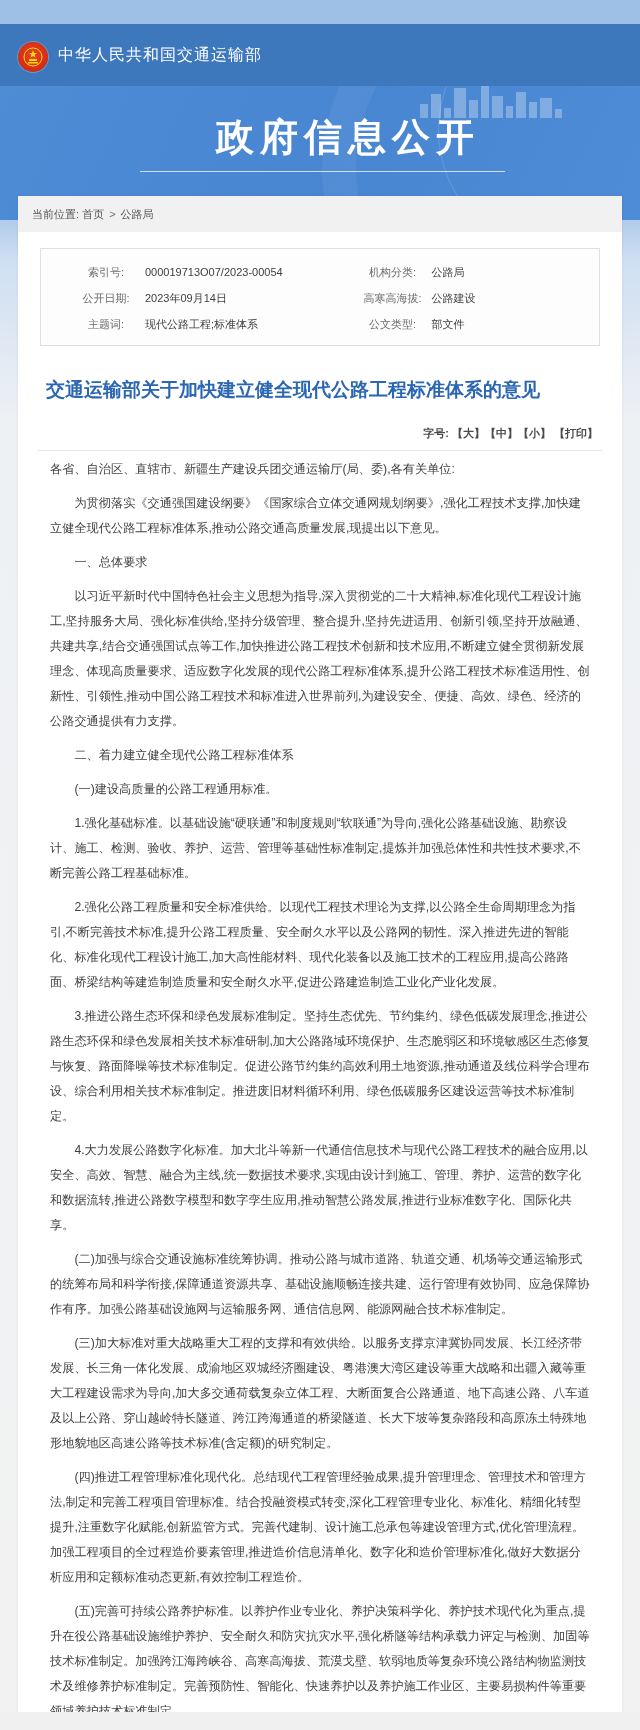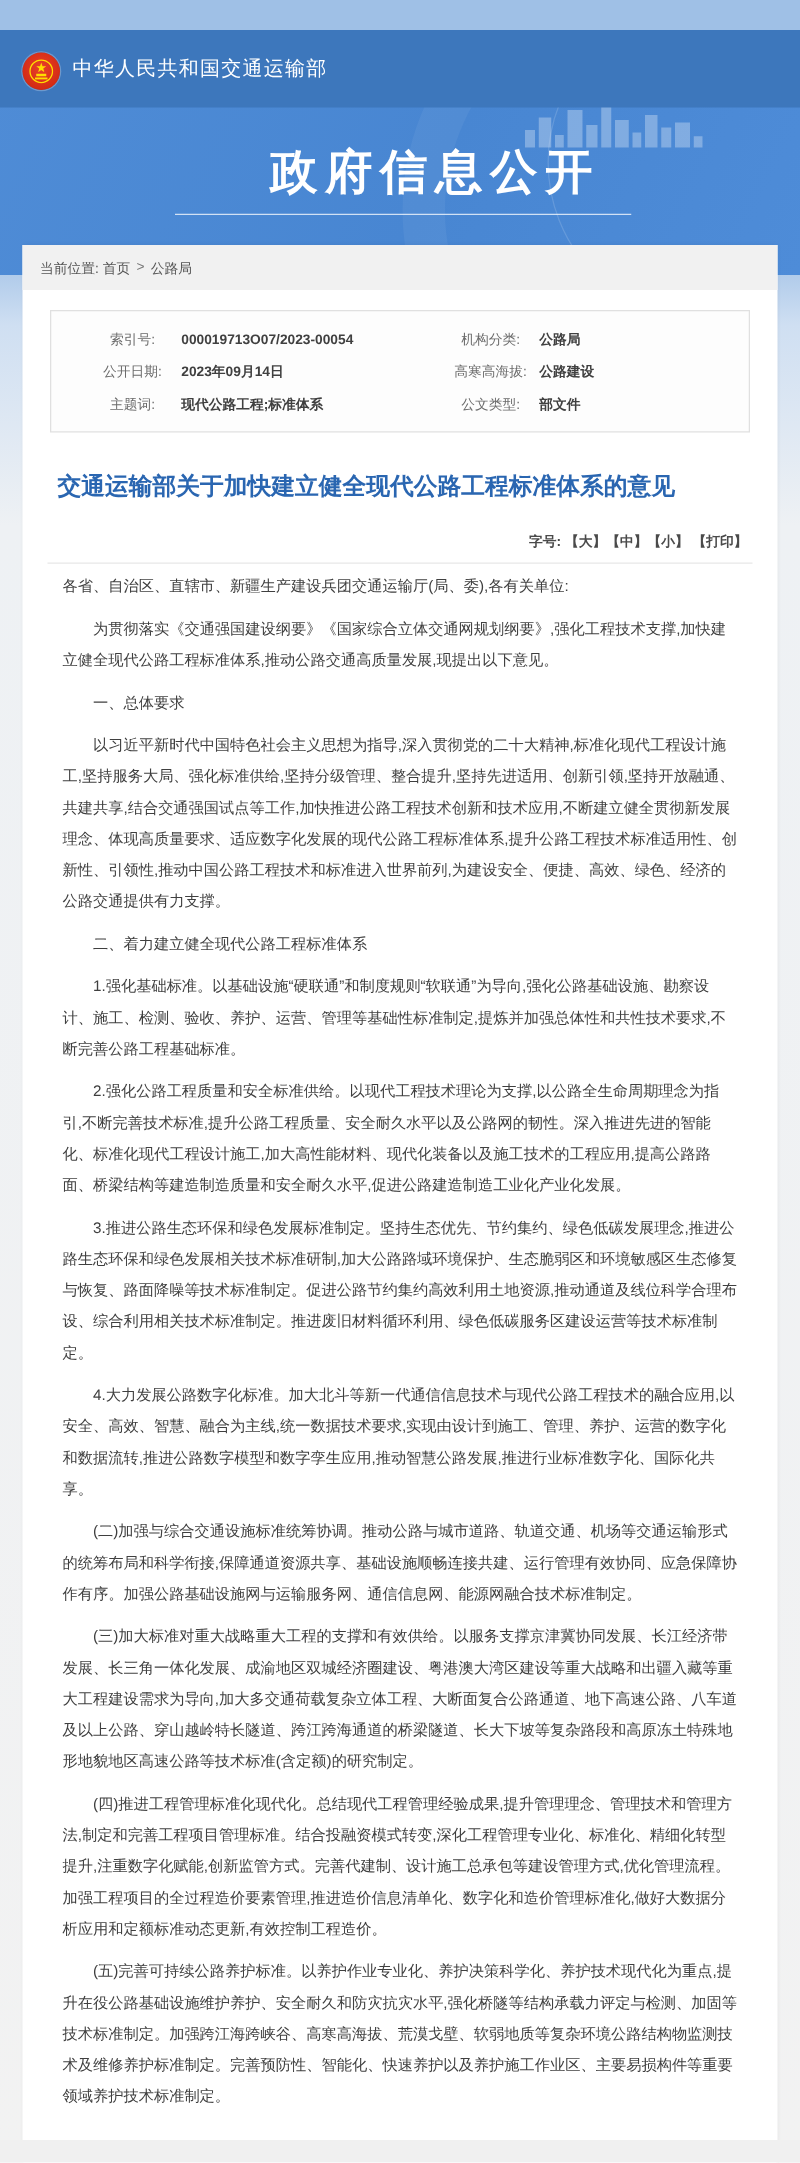--- a/index.html
+++ b/index.html
@@ -34,21 +34,21 @@
   .breadcrumb .sep{margin:0 5px;color:#777;}
   .breadcrumb a{color:#555;text-decoration:none;cursor:pointer;}
   .content{padding:14px 18px 0 18px;}
   
   .meta-box{border:1px solid #e0e0e0;background:#fdfdfd;padding:10px 0 8px 0;margin:2px 4px 0 4px;}
   .meta-row{display:flex;font-size:11px;line-height:26px;color:#404040;}
   .meta-cell{display:flex;}
   .meta-cell.left{width:56%;padding-left:26px;box-sizing:border-box;}
   .meta-cell.right{width:44%;box-sizing:border-box;}
   .meta-label{color:#6b6b6b;width:78px;flex:none;text-align:center;}
-  .meta-value{color:#404040;font-weight:bold;}
+  .meta-value{color:#404040;}
   
   .article-title{margin:30px 10px 0 10px;text-align:left;color:#2a66b1;
     font-size:19px;font-weight:bold;line-height:1.45;font-family:Liberation Serif, serif;}
   .font-tools{margin:22px 6px 0 6px;text-align:right;font-size:11px;color:#4a4a4a;}
   .font-tools span{cursor:pointer;font-weight:bold;}
   .tool-divider{height:1px;background:#e7e7e7;margin:9px 2px 0 2px;}
   .article-body{margin:6px 14px 0 14px;font-size:12.2px;color:#3f3f3f;}
   .article-body p{margin:0 0 9px 0;line-height:25px;text-indent:2em;}
   .article-body p.no-indent{text-indent:0;}
   .footer-strip{position:absolute;bottom:0;left:0;width:640px;height:18px;background:#f0f0f0;}
@@ -138,20 +138,21 @@
       <span>【打印】</span>
     </div>
     <div class="tool-divider"></div>
 
     <div class="article-body">
         <p class="no-indent">各省、自治区、直辖市、新疆生产建设兵团交通运输厅(局、委),各有关单位:</p>
         <p class="">为贯彻落实《交通强国建设纲要》《国家综合立体交通网规划纲要》,强化工程技术支撑,加快建立健全现代公路工程标准体系,推动公路交通高质量发展,现提出以下意见。</p>
         <p class="">一、总体要求</p>
         <p class="">以习近平新时代中国特色社会主义思想为指导,深入贯彻党的二十大精神,标准化现代工程设计施工,坚持服务大局、强化标准供给,坚持分级管理、整合提升,坚持先进适用、创新引领,坚持开放融通、共建共享,结合交通强国试点等工作,加快推进公路工程技术创新和技术应用,不断建立健全贯彻新发展理念、体现高质量要求、适应数字化发展的现代公路工程标准体系,提升公路工程技术标准适用性、创新性、引领性,推动中国公路工程技术和标准进入世界前列,为建设安全、便捷、高效、绿色、经济的公路交通提供有力支撑。</p>
         <p class="">二、着力建立健全现代公路工程标准体系</p>
+        <p class="">(一)建设高质量的公路工程通用标准。</p>
         <p class="">1.强化基础标准。以基础设施“硬联通”和制度规则“软联通”为导向,强化公路基础设施、勘察设计、施工、检测、验收、养护、运营、管理等基础性标准制定,提炼并加强总体性和共性技术要求,不断完善公路工程基础标准。</p>
         <p class="">2.强化公路工程质量和安全标准供给。以现代工程技术理论为支撑,以公路全生命周期理念为指引,不断完善技术标准,提升公路工程质量、安全耐久水平以及公路网的韧性。深入推进先进的智能化、标准化现代工程设计施工,加大高性能材料、现代化装备以及施工技术的工程应用,提高公路路面、桥梁结构等建造制造质量和安全耐久水平,促进公路建造制造工业化产业化发展。</p>
         <p class="">3.推进公路生态环保和绿色发展标准制定。坚持生态优先、节约集约、绿色低碳发展理念,推进公路生态环保和绿色发展相关技术标准研制,加大公路路域环境保护、生态脆弱区和环境敏感区生态修复与恢复、路面降噪等技术标准制定。促进公路节约集约高效利用土地资源,推动通道及线位科学合理布设、综合利用相关技术标准制定。推进废旧材料循环利用、绿色低碳服务区建设运营等技术标准制定。</p>
         <p class="">4.大力发展公路数字化标准。加大北斗等新一代通信信息技术与现代公路工程技术的融合应用,以安全、高效、智慧、融合为主线,统一数据技术要求,实现由设计到施工、管理、养护、运营的数字化和数据流转,推进公路数字模型和数字孪生应用,推动智慧公路发展,推进行业标准数字化、国际化共享。</p>
         <p class="">(二)加强与综合交通设施标准统筹协调。推动公路与城市道路、轨道交通、机场等交通运输形式的统筹布局和科学衔接,保障通道资源共享、基础设施顺畅连接共建、运行管理有效协同、应急保障协作有序。加强公路基础设施网与运输服务网、通信信息网、能源网融合技术标准制定。</p>
         <p class="">(三)加大标准对重大战略重大工程的支撑和有效供给。以服务支撑京津冀协同发展、长江经济带发展、长三角一体化发展、成渝地区双城经济圈建设、粤港澳大湾区建设等重大战略和出疆入藏等重大工程建设需求为导向,加大多交通荷载复杂立体工程、大断面复合公路通道、地下高速公路、八车道及以上公路、穿山越岭特长隧道、跨江跨海通道的桥梁隧道、长大下坡等复杂路段和高原冻土特殊地形地貌地区高速公路等技术标准(含定额)的研究制定。</p>
         <p class="">(四)推进工程管理标准化现代化。总结现代工程管理经验成果,提升管理理念、管理技术和管理方法,制定和完善工程项目管理标准。结合投融资模式转变,深化工程管理专业化、标准化、精细化转型提升,注重数字化赋能,创新监管方式。完善代建制、设计施工总承包等建设管理方式,优化管理流程。加强工程项目的全过程造价要素管理,推进造价信息清单化、数字化和造价管理标准化,做好大数据分析应用和定额标准动态更新,有效控制工程造价。</p>
         <p class="">(五)完善可持续公路养护标准。以养护作业专业化、养护决策科学化、养护技术现代化为重点,提升在役公路基础设施维护养护、安全耐久和防灾抗灾水平,强化桥隧等结构承载力评定与检测、加固等技术标准制定。加强跨江海跨峡谷、高寒高海拔、荒漠戈壁、软弱地质等复杂环境公路结构物监测技术及维修养护标准制定。完善预防性、智能化、快速养护以及养护施工作业区、主要易损构件等重要领域养护技术标准制定。</p>
       </div>
 

